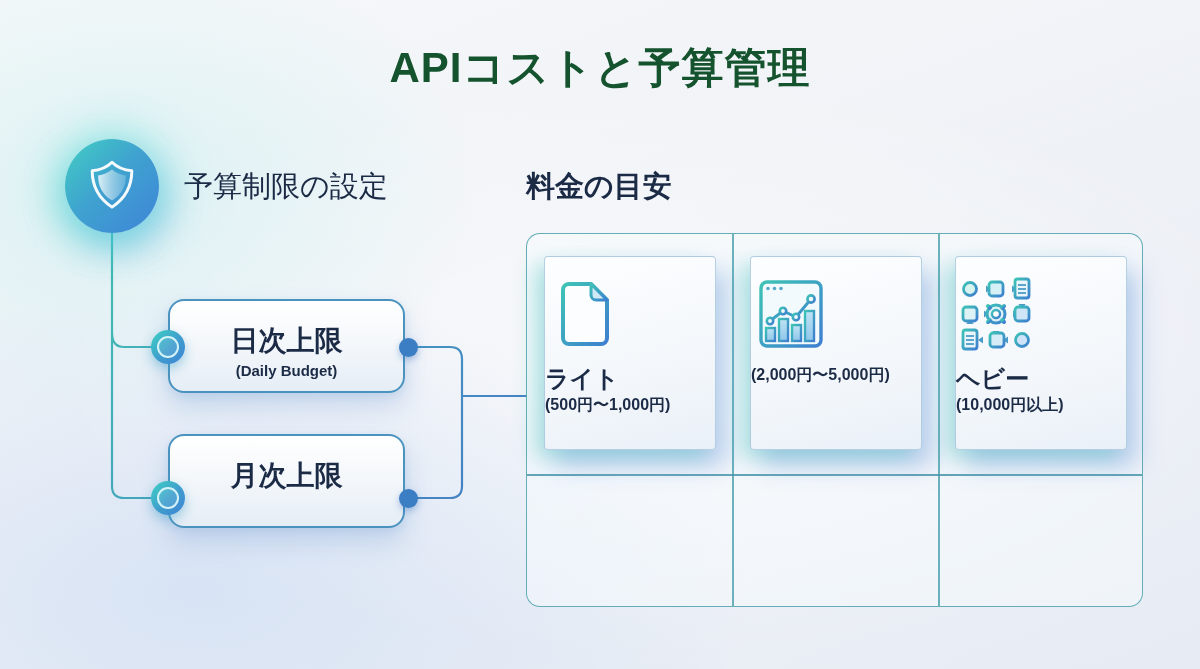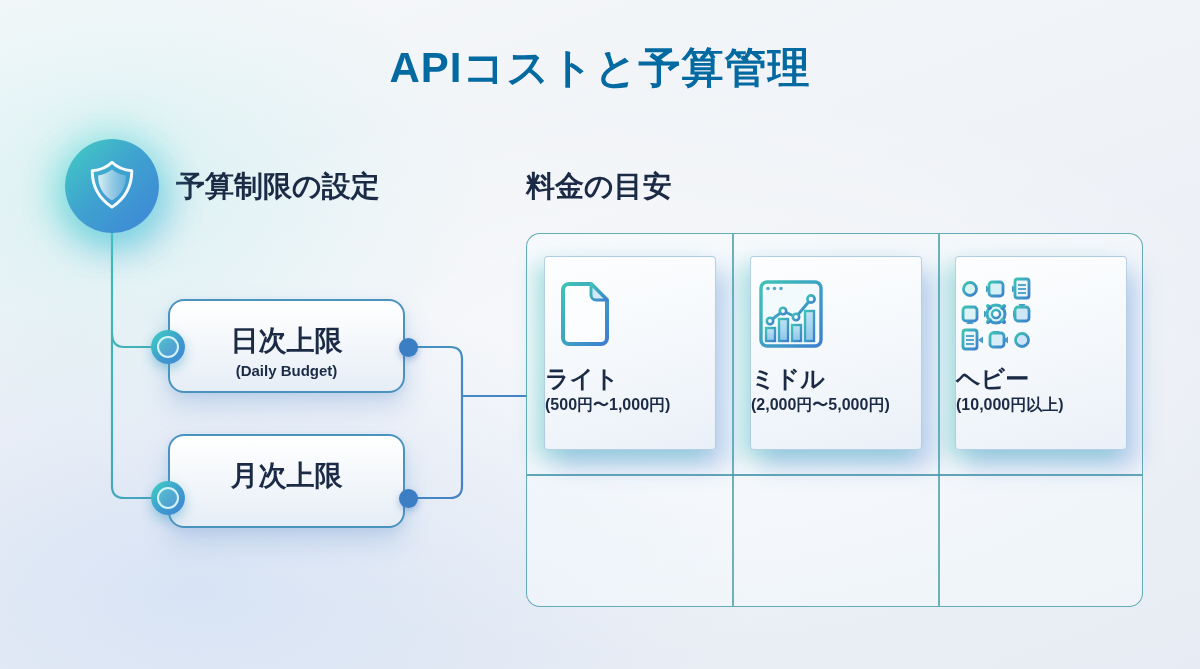--- a/index.html
+++ b/index.html
@@ -11,22 +11,22 @@
     background:
       radial-gradient(900px 480px at 16% 88%, rgba(130,175,240,.20), transparent 62%),
       radial-gradient(620px 420px at 9% 28%, rgba(80,220,212,.14), transparent 60%),
       radial-gradient(900px 420px at 55% 55%, rgba(255,255,255,.55), transparent 70%),
       linear-gradient(160deg,#f6f8fa 0%,#eef1f6 52%,#e7ecf4 100%);
   }
   .abs { position:absolute; }
 
   
   .title { left:0; top:40px; width:1200px; text-align:center;
-           font-size:42px; font-weight:800; letter-spacing:1px; color:#0369a1; }
-  .heading-left  { left:176px; top:167px; font-size:29px; font-weight:700;text-align:right; }
+           font-size:42px; font-weight:800; letter-spacing:1px; color:#14532d; }
+  .heading-left  { left:184px; top:167px; font-size:29px; font-weight:400;text-align:right; }
   .heading-right { left:526px; top:167px; width:617px; text-align:left;
                    font-size:29px; font-weight:800; }
 
   
   .shield-badge { left:65px; top:139px; width:94px; height:94px; border-radius:50%;
     background:linear-gradient(135deg,#42cfc3 0%,#3fa3cf 45%,#3e84d8 100%);
     box-shadow:0 0 46px 8px rgba(72,222,214,.40), -8px 10px 34px rgba(70,210,200,.35),
                8px 16px 34px rgba(70,150,230,.35);
     display:flex; align-items:center; justify-content:center; z-index:5; }
 
@@ -183,21 +183,20 @@
         <rect x="54" y="37" width="9" height="30"></rect>
       </g>
       <polyline points="19,47 32,37 45,43 60,25" fill="none" stroke="url(#g2)" stroke-width="3" stroke-linecap="round" stroke-linejoin="round"></polyline>
       <g fill="#eef9fc" stroke="url(#g2)" stroke-width="2.6">
         <circle cx="19" cy="47" r="3.2"></circle>
           <circle cx="32" cy="37" r="3.2"></circle>
         <circle cx="45" cy="43" r="3.2"></circle>
           <circle cx="60" cy="25" r="3.6"></circle>
       </g>
     </svg>
-    <div class="tier-label">ミドル</div>
     <div class="tier-range">(2,000円〜5,000円)</div>
   </div>
 
   <div class="tier-card" id="card-heavy">
     <svg class="tier-icon" viewBox="0 0 80 80">
       <defs>
           <linearGradient id="g3" x1="0" y1="0" x2="1" y2="1">
         <stop offset="0" stop-color="#3ec3b6"></stop>
             <stop offset="1" stop-color="#3e7fd0"></stop>
       </linearGradient>

